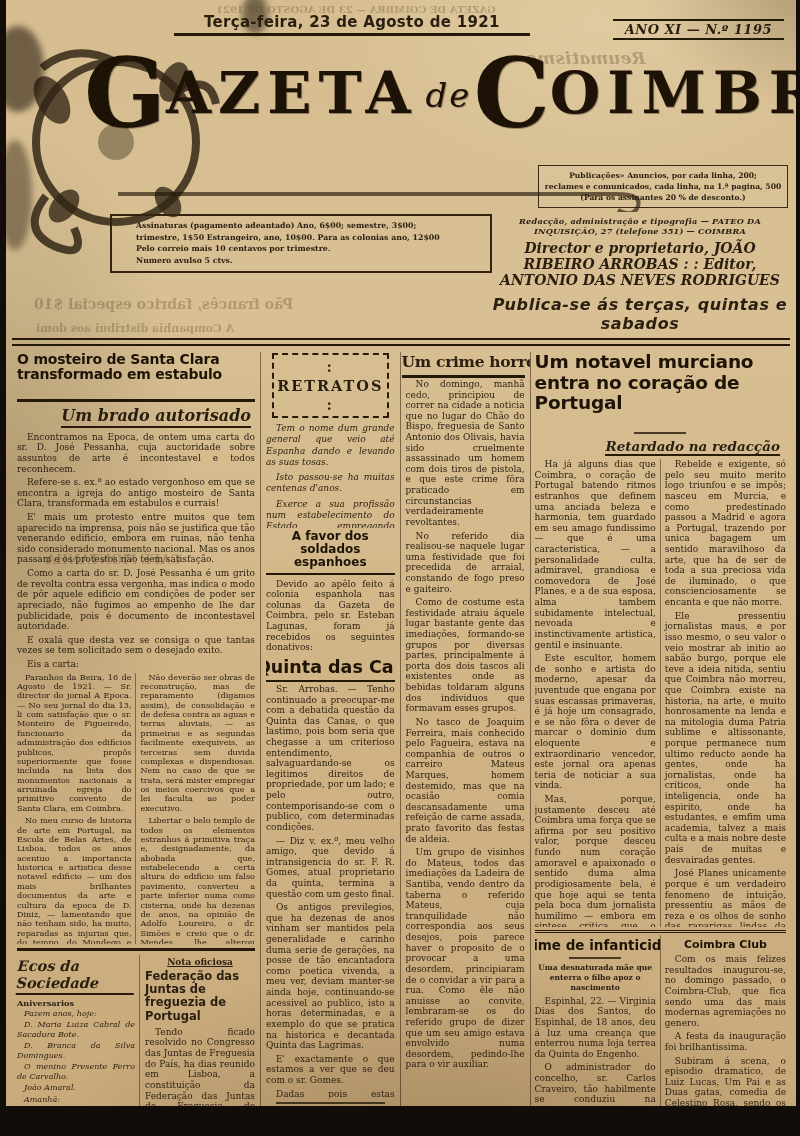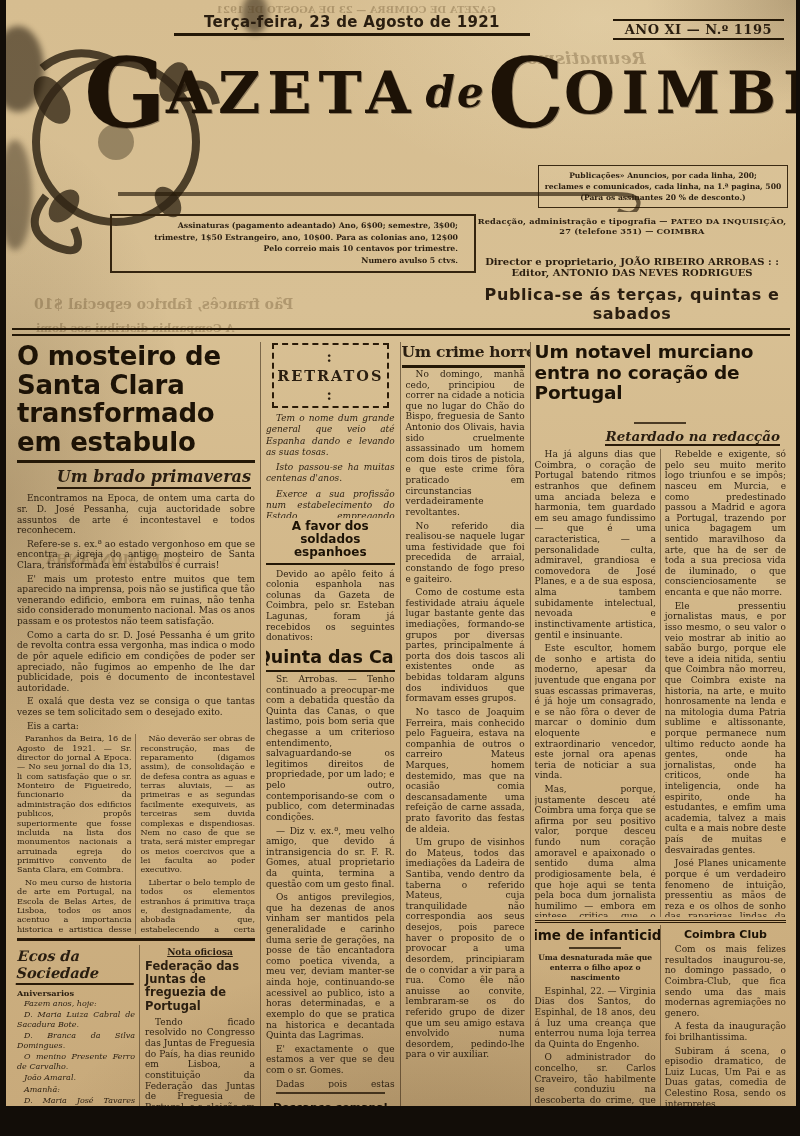--- a/index.html
+++ b/index.html
@@ -14,58 +14,58 @@
       linear-gradient(180deg,#d6bd90 0%,#d8c094 28%,#d0b485 64%,#c8aa7b 100%);}
   .blot{position:absolute;background:#1c1206;border-radius:50%;filter:blur(3px);opacity:.55;}
   .ghost{position:absolute;transform:scaleX(-1);color:rgba(82,58,28,.30);font-weight:bold;z-index:1;white-space:nowrap;}
   .z{position:relative;z-index:2;}
 
   
   .topbar{position:relative;height:44px;}
   .dateline{position:absolute;left:168px;top:13px;font-size:15px;font-weight:bold;
     font-family:"DejaVu Sans",sans-serif;border-bottom:3px solid #241807;padding:0 30px 2px;letter-spacing:.3px;}
   .issue{position:absolute;right:12px;top:19px;font-weight:bold;font-size:13px;
-    border-top:2px solid #241807;border-bottom:2px solid #241807;padding:1px 12px;letter-spacing:.5px;}
+    border-top:2px solid #241807;border-bottom:2px solid #241807;padding:1px 12px;letter-spacing:.5px;font-style:italic;}
   .masthead{position:relative;height:168px;}
   .ornament{position:absolute;left:6px;top:-6px;z-index:1;opacity:.88;}
   .title{position:absolute;left:78px;top:2px;width:712px;z-index:2;color:#1d1206;white-space:nowrap;
     text-shadow:1px 1px 0 rgba(20,10,0,.35);}
   .t-big{font-size:96px;font-weight:bold;line-height:1;vertical-align:-14px;}
   .t-mid{font-size:58px;font-weight:bold;letter-spacing:7px;line-height:1;}
-  .t-de{font-size:42px;font-weight:bold;font-style:italic;letter-spacing:2px;margin:0 2px 16px 8px;vertical-align:6px;}
+  .t-de{font-size:34px;font-weight:normal;font-style:italic;letter-spacing:2px;margin:0 2px 16px 8px;vertical-align:6px;}
   .swash{position:absolute;left:110px;top:142px;z-index:1;opacity:.8;}
   .pubbox{position:absolute;right:8px;bottom:4px;width:238px;border:1px solid #3a2a13;
     font-size:7.6px;text-align:center;padding:4px 5px;line-height:1.45;font-weight:bold;background:rgba(236,220,184,.12);}
   .subrow{display:flex;padding:2px 8px 0 8px;align-items:flex-start;}
-  .subsbox{margin-left:96px;width:330px;border:2px solid #34240f;text-align:right;
-    font-size:7.8px;font-weight:bold;padding:4px 16px;line-height:1.5;}
-  .pubinfo{flex:1;text-align:center;padding-top:2px;}
+  .subsbox{margin-left:96px;width:330px;border:2px solid #34240f;text-align:left;
+    font-size:7.8px;font-weight:bold;padding:4px 24px;line-height:1.5;}
+  .pubinfo{flex:1;text-align:center;padding-top:2px;font-style:italic;}
   .admin{font-size:8.2px;font-weight:bold;letter-spacing:.2px;}
-  .director{font-size:10px;font-weight:bold;margin-top:20px;}
+  .director{font-size:14px;font-weight:bold;margin-top:4px;}
   .schedule{font-family:"DejaVu Sans",sans-serif;font-size:16px;font-weight:bold;margin-top:7px;letter-spacing:.6px;}
   .dblrule{margin:5px 6px 0 6px;height:4px;border-top:2px solid #241807;border-bottom:2px solid #241807;}
 
   
   .main{display:flex;margin:6px 6px 0 6px;height:874px;overflow:hidden;}
   .col{padding:0 5px;overflow:hidden;}
   .col + .col{border-left:1px solid rgba(46,30,12,.55);}
   .c1{width:248px;}
   .c2{width:134px;}
   .c3{width:124px;}
   .c45{width:262px;padding:0 4px;}
 
   .p{font-size:9px;line-height:1.18;text-align:justify;margin:0 0 3px 0;text-indent:10px;}
   .pi{font-size:9px;line-height:1.25;text-align:justify;margin:0 0 4px 0;text-indent:10px;font-style:italic;}
   .pl{font-size:8.1px;line-height:1.16;text-align:justify;margin:0 0 3px 0;text-indent:8px;}
   .rule{border-top:2px solid rgba(40,26,10,.8);margin:4px 10px;}
   .rule-short{border-top:2px solid rgba(40,26,10,.8);margin:4px auto;width:52px;}
   .rule-heavy{border-top:3px solid #2a1b09;margin:4px 0;}
 
   .h-sans{font-family:"DejaVu Sans",sans-serif;font-weight:bold;color:#1d1306;}
-  .hl-mosteiro{font-size:26px;line-height:1.1;letter-spacing:-.2px;border-bottom:3px solid #241807;padding-bottom:4px;margin-bottom:4px;}
+  .hl-mosteiro{font-size:14px;line-height:1.1;letter-spacing:-.2px;border-bottom:3px solid #241807;padding-bottom:16px;margin-bottom:4px;}
   .brado{font-style:italic;font-weight:bold;font-size:16px;text-align:right;margin:2px 4px 7px 0;}
   .brado span{border-bottom:2px solid #2a1b09;padding-bottom:1px;}
   .letter{display:flex;margin-top:2px;}
   .letter > div{width:50%;}
   .letter > div:first-child{border-right:1px solid rgba(46,30,12,.5);padding-right:4px;}
   .letter > div:last-child{padding-left:4px;}
   .c1bottom{display:flex;margin-top:3px;}
   .ecoscol{width:118px;border-right:1px solid rgba(46,30,12,.5);padding-right:4px;}
   .fedcol{flex:1;padding-left:5px;}
   .ecos-h{font-style:italic;font-weight:bold;font-size:14.5px;border-bottom:2px solid #2a1b09;padding-bottom:2px;margin:2px 0 3px 0;transform:skewX(-4deg);}
@@ -162,21 +162,21 @@
     </div>
   </div>
 
   <div class="dblrule z"></div>
 
   <div class="main z">
 
     <div class="col c1">
       <div class="block" style="height:592px;">
         <div class="h-sans hl-mosteiro">O mosteiro de Santa Clara transformado em estabulo</div>
-        <div class="brado"><span>Um brado primaveras</span></div>
+        <div class="brado"><span>Um brado autorisado</span></div>
         <div>
             <p class="p">Encontramos na Epoca, de ontem uma carta do sr. D. José Pessanha, cuja auctoridade sobre assuntos de arte é incontestavel e todos reconhecem.</p>
             <p class="p">Refere-se s. ex.ª ao estado vergonhoso em que se encontra a igreja do antigo mosteiro de Santa Clara, transformada em estabulos e currais!</p>
             <p class="p">E' mais um protesto entre muitos que tem aparecido na imprensa, pois não se justifica que tão venerando edificio, embora em ruinas, não tenha sido considerado monumento nacional. Mas os anos passam e os protestos não teem satisfação.</p>
             <p class="p">Como a carta do sr. D. José Pessanha é um grito de revolta contra essa vergonha, mas indica o modo de pôr aquele edificio em condições de poder ser apreciado, não fugimos ao empenho de lhe dar publicidade, pois é documento de incontestavel autoridade.</p>
             <p class="p">E oxalá que desta vez se consiga o que tantas vezes se tem solicitado sem o desejado exito.</p>
             <p class="p">Eis a carta:</p>
           </div>
         <div class="letter">
           <div>

